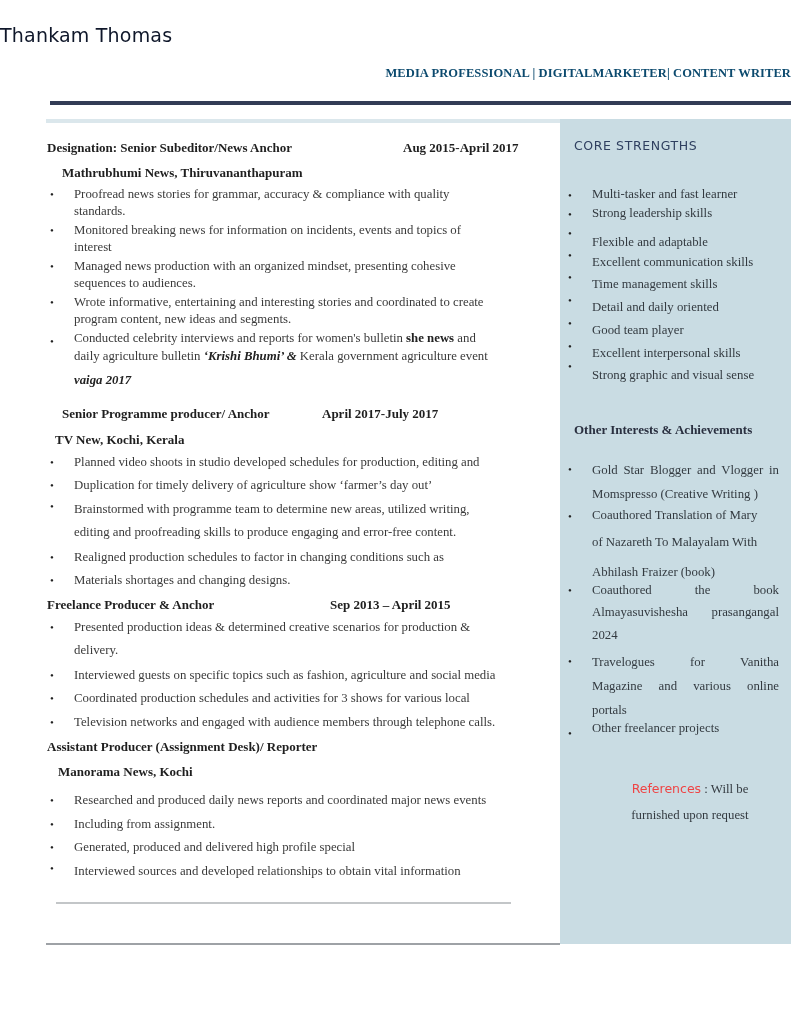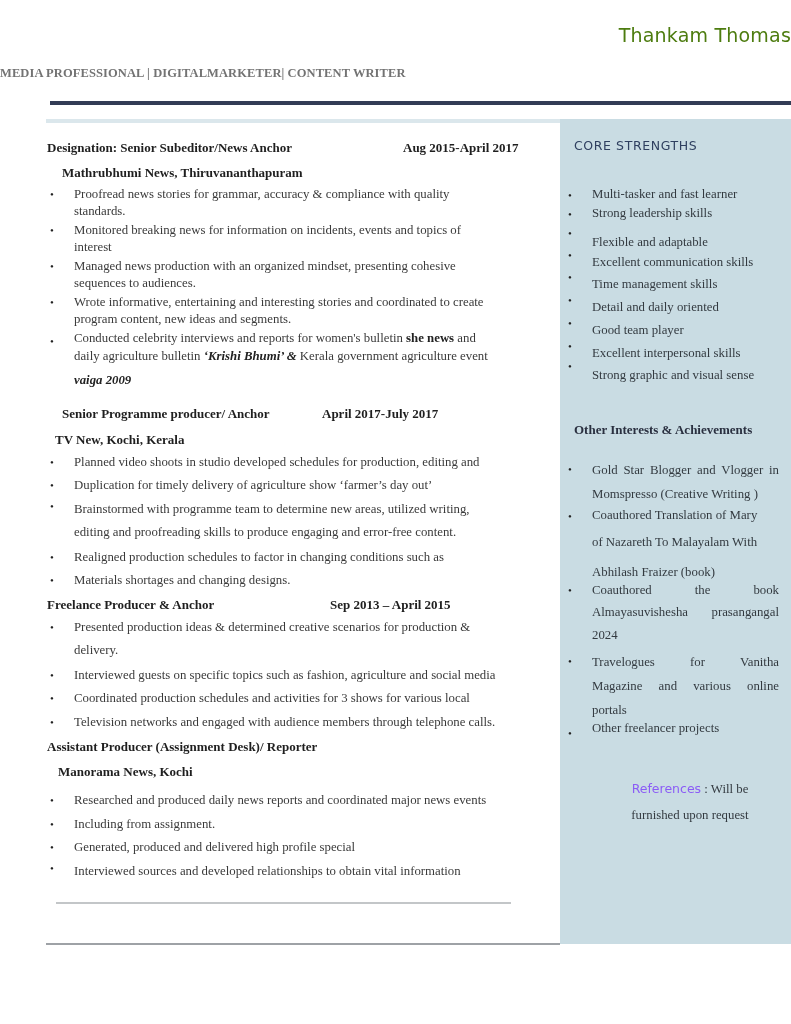--- a/index.html
+++ b/index.html
@@ -1,27 +1,27 @@
 <!DOCTYPE html>
 <html><head>
   <meta charset="utf-8">
   <style>
     * { box-sizing: border-box; margin: 0; padding: 0; }
     html, body { width: 791px; height: 1024px; background: #ffffff; overflow: hidden; }
     body { position: relative; font-family: "Liberation Serif", "DejaVu Serif", serif; color: #2a2a2a; }
 
     .name {
-      position: absolute; top: 24px; left: 0; width: 791px; text-align: right;
+      position: absolute; top: 24px; left: 0; width: 791px; text-align: left;
       font-family: "DejaVu Sans", "Liberation Sans", sans-serif; font-size: 19px;
-      color: #4d7c0f; font-weight: normal; letter-spacing: 0.2px;
+      color: #0f172a; font-weight: normal; letter-spacing: 0.2px;
     }
     .tagline {
-      position: absolute; top: 66px; left: 0; width: 791px; text-align: left;
+      position: absolute; top: 66px; left: 0; width: 791px; text-align: right;
       font-family: "Liberation Serif", serif; font-weight: bold; font-size: 12.5px;
-      color: #737373; letter-spacing: 0.1px;
+      color: #0c4a6e; letter-spacing: 0.1px;
     }
     .header-rule {
       position: absolute; top: 101px; left: 50px; width: 741px; height: 4px; background: #323c55;
     }
     .top-tint {
       position: absolute; top: 119px; left: 46px; width: 514px; height: 4px; background: #dbe7ec;
     }
     .sidebar {
       position: absolute; top: 119px; left: 560px; width: 231px; height: 825px; background: #c9dce3;
     }
@@ -61,21 +61,21 @@
       position: absolute; left: 574px; top: 422px; font-weight: bold; font-size: 13px; color: #2a3040;
     }
     .sb-just {
       position: absolute; left: 592px; width: 187px; font-size: 12.8px; color: #333a40; text-align: justify;
       text-align-last: justify; white-space: nowrap;
     }
     .refs {
       position: absolute; left: 600px; top: 776px; width: 180px; text-align: center; font-size: 12.8px; color: #333a40;
       line-height: 26px;
     }
-    .refs .label { font-family: "DejaVu Sans", sans-serif; font-size: 12.5px; color: #8b5cf6; }
+    .refs .label { font-family: "DejaVu Sans", sans-serif; font-size: 12.5px; color: #ef4444; }
   </style>
 </head>
 <body>
 
 <div class="name">Thankam Thomas</div>
 <div class="tagline">MEDIA PROFESSIONAL | DIGITALMARKETER| CONTENT WRITER</div>
 <div class="header-rule"></div>
 <div class="top-tint"></div>
 <div class="sidebar"></div>
 
@@ -112,21 +112,21 @@
   <span class="txt">program content, new ideas and segments.</span>
 </div>
 <div class="bullet" style="left:46px; top:330px;">
   <span class="dot" style="top:3px;">•</span>
   <span class="txt"><span>Conducted celebrity interviews and reports for women's bulletin </span><span class="b">she news</span><span> and</span></span>
 </div>
 <div class="bullet" style="left:46px; top:348px;">
   <span class="txt"><span>daily agriculture bulletin </span><span class="bi">‘Krishi Bhumi’ &amp;</span><span> Kerala government agriculture event</span></span>
 </div>
 <div class="bullet" style="left:46px; top:372px;">
-  <span class="txt bi">vaiga 2009</span>
+  <span class="txt bi">vaiga 2017</span>
 </div>
 
 <div class="job-title" style="left:62px; top:406px;">Senior Programme producer/ Anchor</div>
 <div class="job-date" style="left:322px; top:406px;">April 2017-July 2017</div>
 <div class="company" style="left:55px; top:432px;">TV New, Kochi, Kerala</div>
 
 <div class="bullet" style="left:46px; top:454px;">
   <span class="dot">•</span>
   <span class="txt">Planned video shoots in studio developed schedules for production, editing and</span>
 </div>

